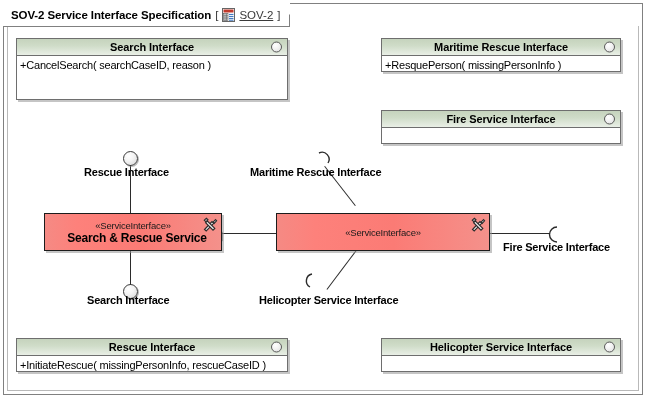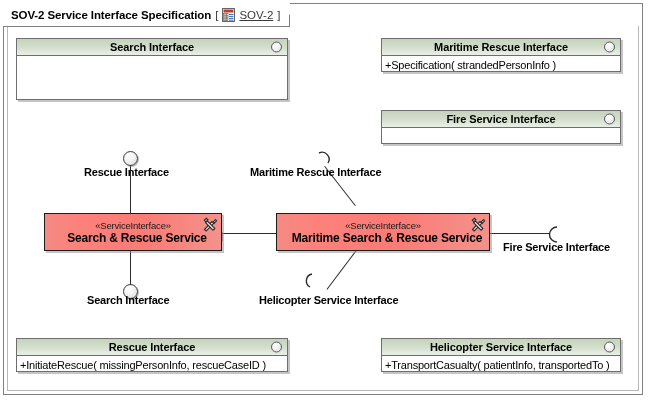--- a/index.html
+++ b/index.html
@@ -265,30 +265,31 @@
       <span class="frame-bracket">]</span>
     </div>
   </div>
 
   <div class="iface" style="left:16px; top:38px; width:272px; height:62px;">
     <div class="iface-header">
       <span class="iface-title">Search Interface</span>
       <span class="iface-ball"></span>
     </div>
     <div class="iface-body">
+      <div class="iface-op">+CancelSearch( searchCaseID, reason )</div>
     </div>
   </div>
 
   <div class="iface" style="left:381px; top:38px; width:240px; height:34px;">
     <div class="iface-header">
       <span class="iface-title">Maritime Rescue Interface</span>
       <span class="iface-ball"></span>
     </div>
     <div class="iface-body">
-      <div class="iface-op">+Specification( strandedPersonInfo )</div>
+      <div class="iface-op">+ResquePerson( missingPersonInfo )</div>
     </div>
   </div>
 
   <div class="iface" style="left:381px; top:110px; width:240px; height:34px;">
     <div class="iface-header">
       <span class="iface-title">Fire Service Interface</span>
       <span class="iface-ball"></span>
     </div>
   </div>
 
@@ -299,23 +300,20 @@
     </div>
     <div class="iface-body">
       <div class="iface-op">+InitiateRescue( missingPersonInfo, rescueCaseID )</div>
     </div>
   </div>
 
   <div class="iface" style="left:381px; top:338px; width:240px; height:34px;">
     <div class="iface-header">
       <span class="iface-title">Helicopter Service Interface</span>
       <span class="iface-ball"></span>
-    </div>
-    <div class="iface-body">
-      <div class="iface-op">+TransportCasualty( patientInfo, transportedTo )</div>
     </div>
   </div>
 
   <div class="line vline" style="left:130px; top:165px; height:52px;"></div>
 
   <div class="line vline" style="left:130px; top:249px; height:36px;"></div>
 
   <div class="diag" style="left:325px; top:166px; width:50px; transform:rotate(52deg);"></div>
 
   <div class="diag" style="left:358px; top:249px; width:51px; transform:rotate(127deg);"></div>
@@ -360,21 +358,20 @@
           <path d="M13.5 2.6 L11 5.2 L12.2 6.4 L14.6 3.8 Z"></path>
           <path d="M12.8 11.4 L5.4 4 L3.6 5.7 L11 13.2 Z"></path>
           <path d="M2.3 3.2 L4.4 1.3 L6 2.8 L3.9 4.7 Z"></path>
         </g>
       </svg>
     </span>
   </div>
 
   <div class="service" style="left:276px; top:213px; width:214px; height:38px;">
     <span class="service-stereotype">«ServiceInterface»</span>
-    <span class="service-name">Maritime Search &amp; Rescue Service</span>
     <span class="tools-icon">
       <svg width="16" height="16" viewBox="0 0 16 16" xmlns="http://www.w3.org/2000/svg">
         <g stroke="#2b2b2b" stroke-width="1.1" fill="#e8e8e8">
           <path d="M2.5 12.5 L10 4.5 L11.8 6.3 L4.2 14 Z"></path>
           <path d="M13.5 2.6 L11 5.2 L12.2 6.4 L14.6 3.8 Z"></path>
           <path d="M12.8 11.4 L5.4 4 L3.6 5.7 L11 13.2 Z"></path>
           <path d="M2.3 3.2 L4.4 1.3 L6 2.8 L3.9 4.7 Z"></path>
         </g>
       </svg>
     </span>

